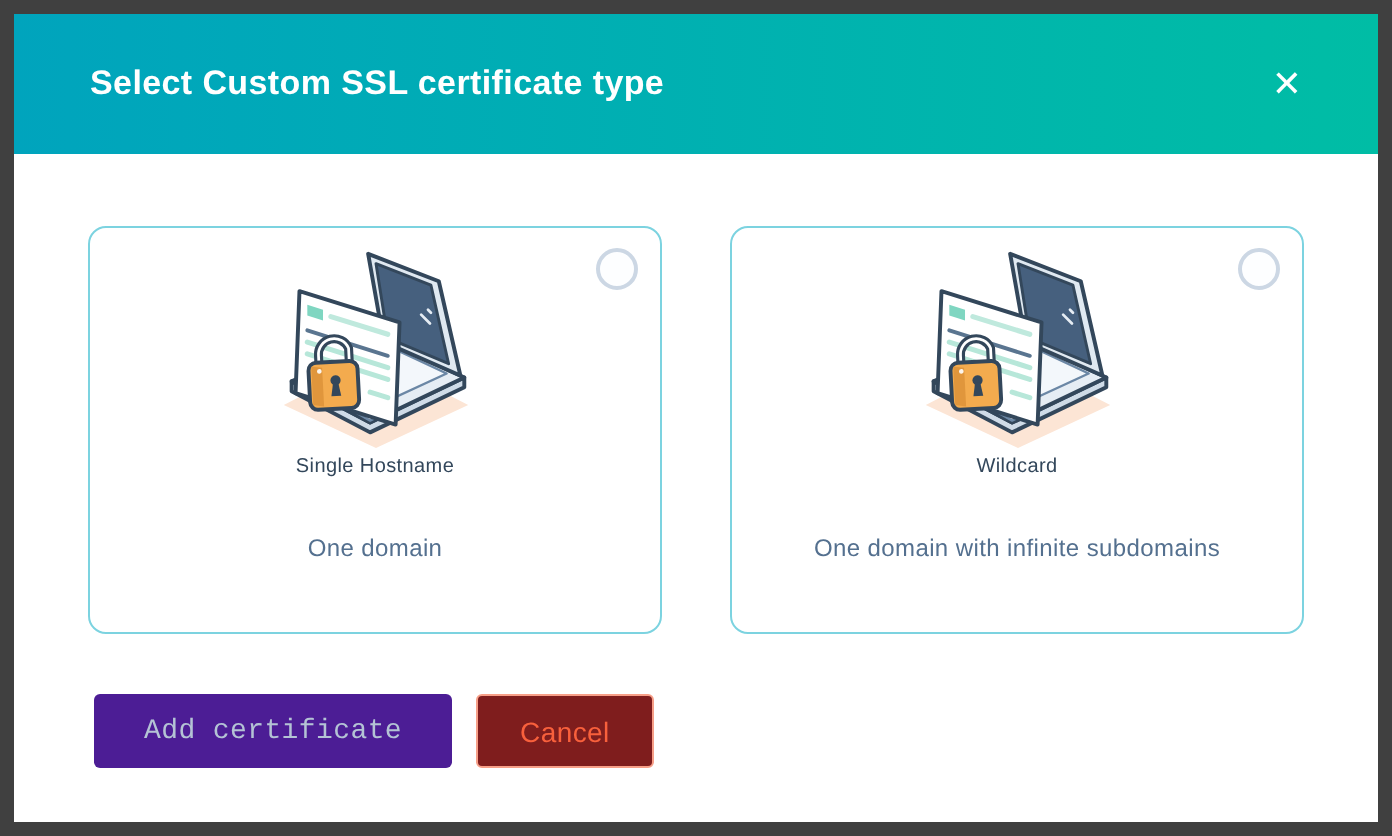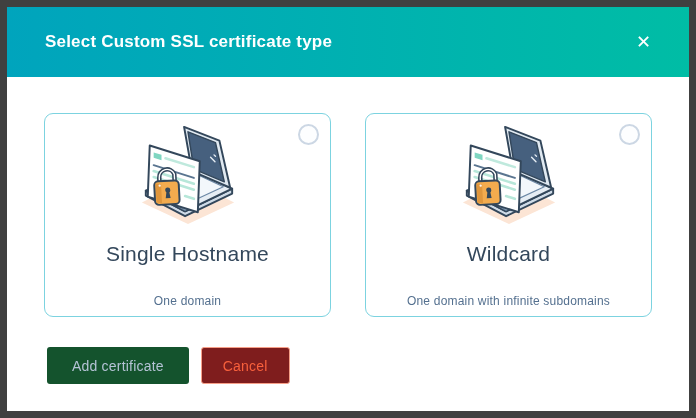--- a/index.html
+++ b/index.html
@@ -45,45 +45,46 @@
     cursor: pointer;
   }
   .radio {
     position: absolute; top: 10px; right: 11px;
     width: 21px; height: 21px; border-radius: 50%;
     border: 2px solid #ccd7e4; background: #fdfeff;
   }
   .illo { width: 118px; height: 104px; margin: 8px auto 0; }
   .illo svg { width: 118px; height: 104px; display: block; }
   .card-title {
-    margin-top: 16px;
-    font-size: 21px; font-weight: 500; color: #33475b;
+    margin-top: 2px;
+    font-size: 10px; font-weight: 500; color: #33475b;
     letter-spacing: .2px;
   }
   .card-desc {
     margin-top: 26px; padding: 0 14px;
     font-size: 12px; color: #54708f; line-height: 1.5;
     letter-spacing: .2px;
   }
 
   
   .footer {
     margin-top: 30px; padding-left: 40px;
     display: flex; align-items: center; gap: 12px;
   }
   .btn {
     font-family: "Liberation Sans", sans-serif;
     font-size: 14px; font-weight: 500;
     border-radius: 3px; height: 37px;
     letter-spacing: .2px;
   }
   .btn-add {
-    background: #14532d; color: #b4c3d5;
+    background: #4c1d95; color: #b4c3d5;
     border: none; padding: 0 25px;
     cursor: not-allowed;
+    font-family: Liberation Mono, monospace;
   }
   .btn-cancel {
     background: #7f1d1d; color: #f8603c;
     border: 1px solid #f79f88; padding: 0 21px;
     cursor: pointer;
   }
 
   .defs-holder { position: absolute; width: 0; height: 0; overflow: hidden; }
 </style>
 </head>

